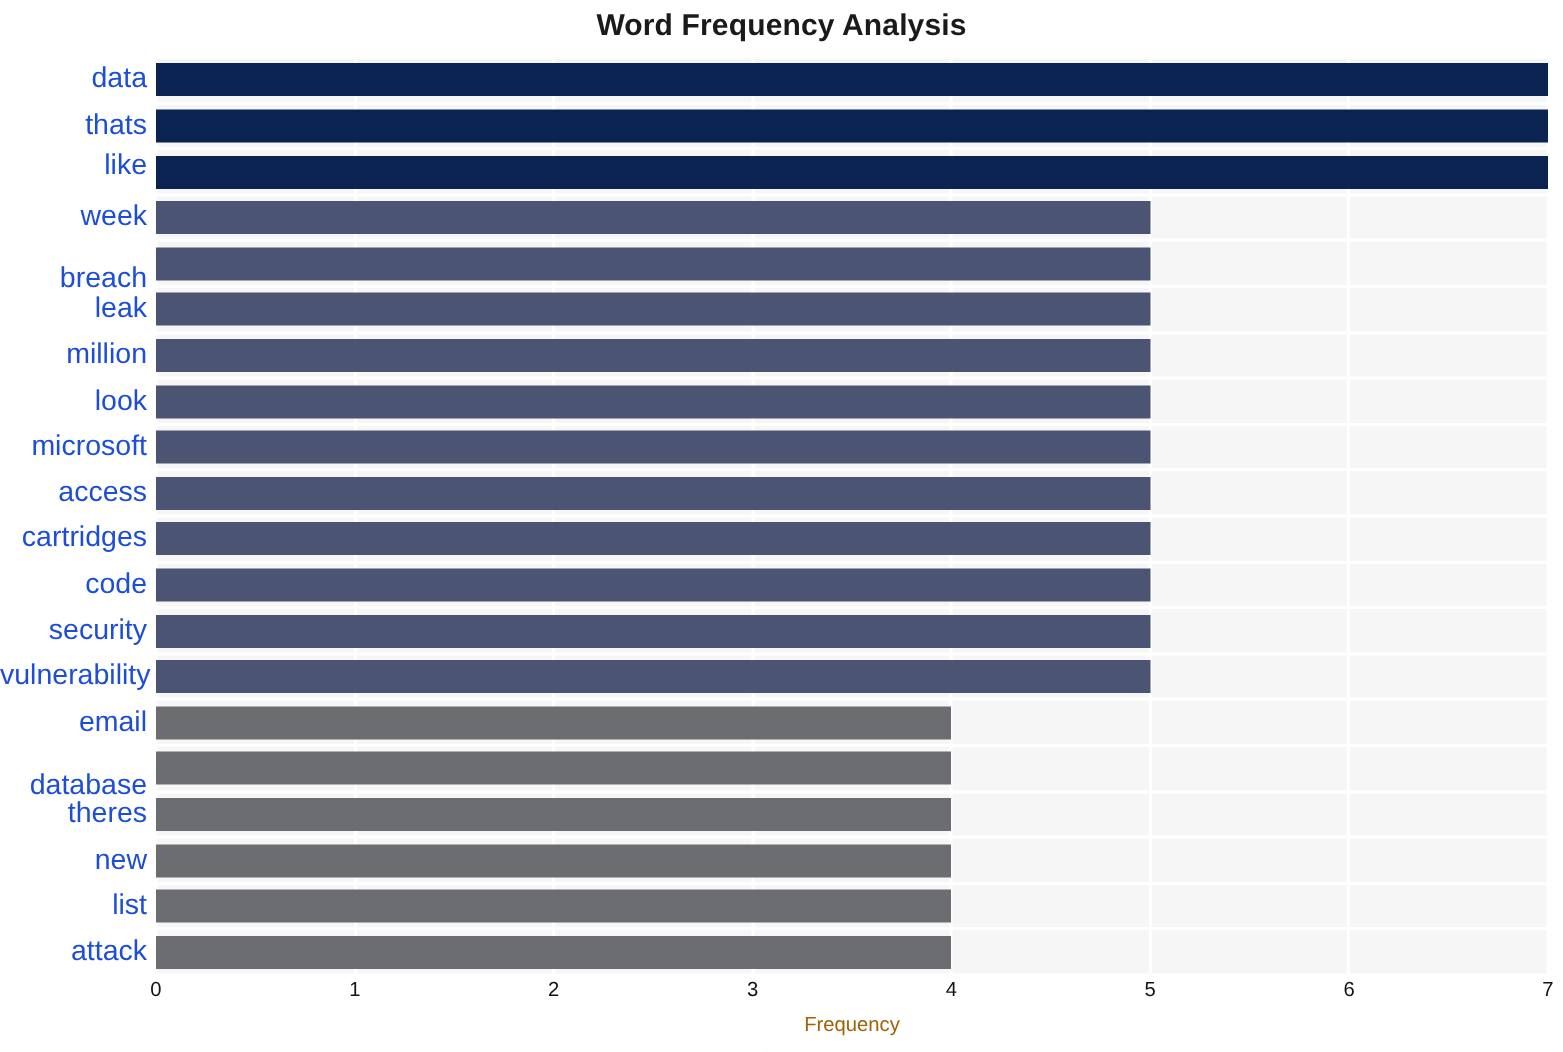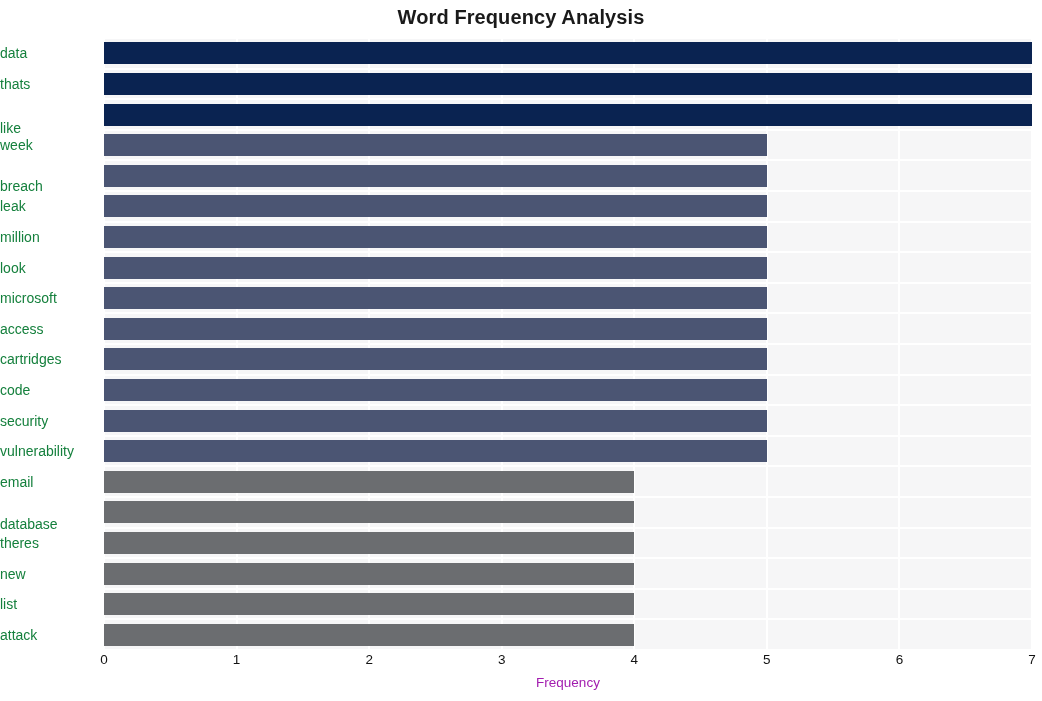--- a/index.html
+++ b/index.html
@@ -79,22 +79,23 @@
     position: absolute;
     left: 0;
     top: 38px;
     width: 98px;
     height: 612px;
   }
   .ylabel {
     position: absolute;
     right: 0;
     width: 98px;
-    font-size: 14px;
-    color: #15803d;
+    text-align: right;
+    font-size: 19px;
+    color: #1d4ed8;
     line-height: 14px;
     white-space: nowrap;
   }
 
   
   #xticks-layer {
     position: absolute;
     left: 104px;
     top: 652px;
     width: 928px;
@@ -110,21 +111,21 @@
     color: #131313;
   }
 
   #xaxis-title {
     position: absolute;
     left: 104px;
     top: 675px;
     width: 928px;
     text-align: center;
     font-size: 13.5px;
-    color: #a21caf;
+    color: #a16207;
   }
 </style>
 </head>
 <body>
 
 <div id="chart-root">
 
   <div id="chart-title">Word Frequency Analysis</div>
 
   <div id="plot-panel">
@@ -178,21 +179,21 @@
       <div class="bar" title="database: 4" style="top: 463.3px; width: 530.286px; background: rgb(107, 109, 112);"></div>
       <div class="bar" title="theres: 4" style="top: 493.9px; width: 530.286px; background: rgb(107, 109, 112);"></div>
       <div class="bar" title="new: 4" style="top: 524.5px; width: 530.286px; background: rgb(107, 109, 112);"></div>
       <div class="bar" title="list: 4" style="top: 555.1px; width: 530.286px; background: rgb(107, 109, 112);"></div>
       <div class="bar" title="attack: 4" style="top: 585.7px; width: 530.286px; background: rgb(107, 109, 112);"></div>
     </div>
 
   <div id="ylabels-layer">
       <div class="ylabel" style="top: 8.3px;">data</div>
       <div class="ylabel" style="top: 38.9px;">thats</div>
-      <div class="ylabel" style="top: 83px;">like</div>
+      <div class="ylabel" style="top: 66px;">like</div>
       <div class="ylabel" style="top: 100px;">week</div>
       <div class="ylabel" style="top: 141px;">breach</div>
       <div class="ylabel" style="top: 161.3px;">leak</div>
       <div class="ylabel" style="top: 191.9px;">million</div>
       <div class="ylabel" style="top: 222.5px;">look</div>
       <div class="ylabel" style="top: 253.1px;">microsoft</div>
       <div class="ylabel" style="top: 283.7px; margin-left: 17px;">access</div>
       <div class="ylabel" style="top: 314.3px;">cartridges</div>
       <div class="ylabel" style="top: 344.9px;">code</div>
       <div class="ylabel" style="top: 375.5px;">security</div>

